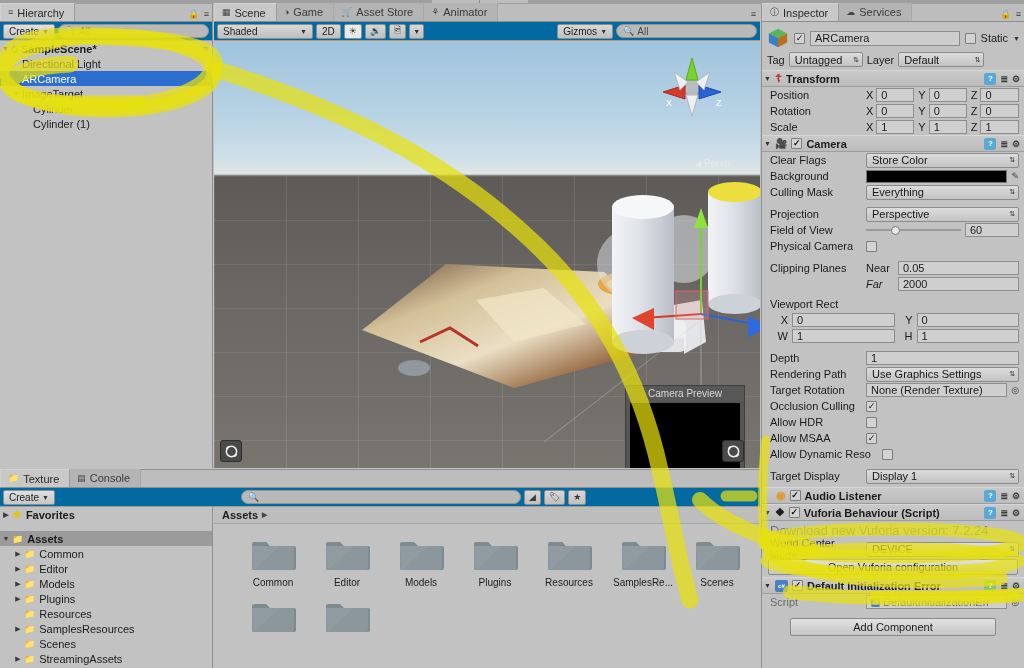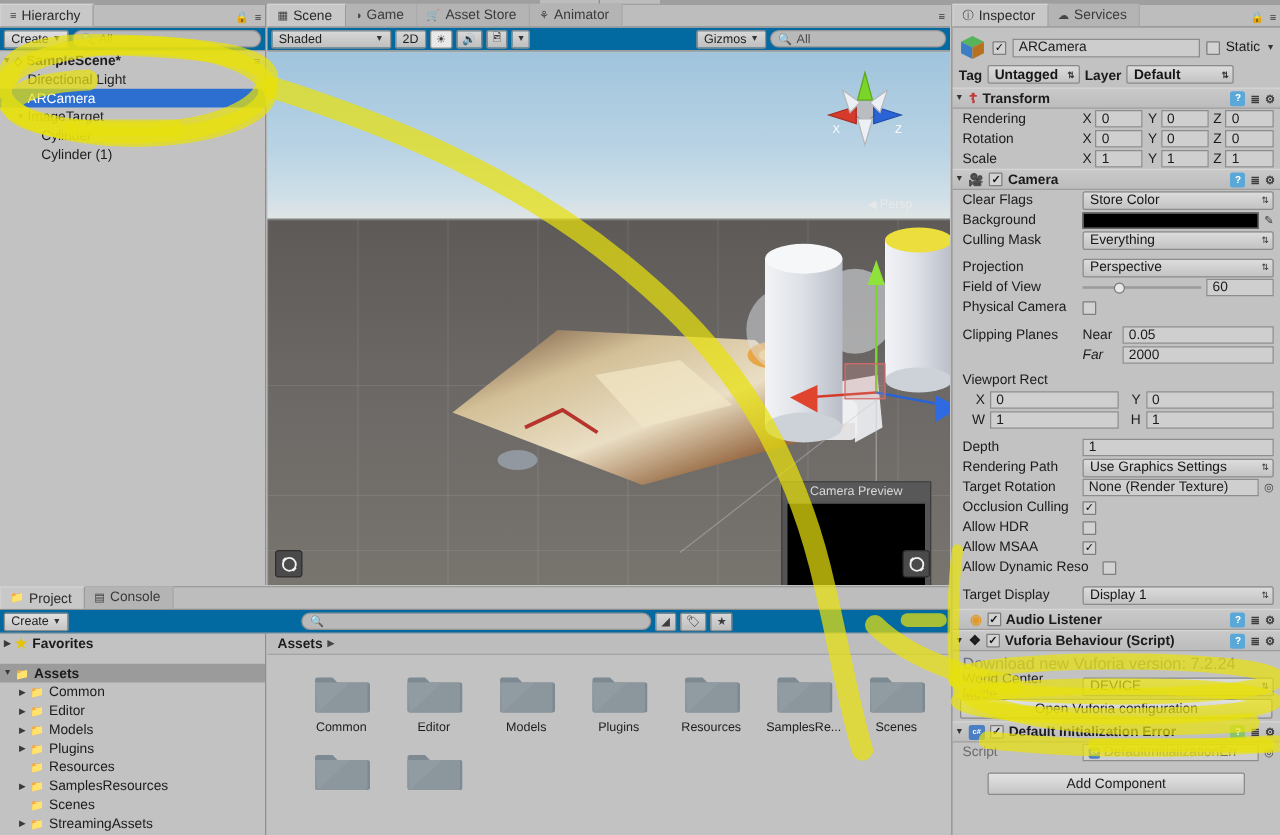--- a/index.html
+++ b/index.html
@@ -128,21 +128,21 @@
   .go-head { display: flex; align-items: center; gap: 5px; padding: 4px 4px 2px 5px; }
   .go-cube { width: 22px; height: 22px; }
   .namefield {
     flex: 1; height: 15px; background: #cdcdcd; border: 1px solid #8b8b8b;
     display: flex; align-items: center; padding: 0 4px; font-size: 11px;
   }
   .cb { width: 11px; height: 11px; background: #d2d2d2;
         border: 1px solid #7d7d7d; border-radius: 1px;
         display: inline-flex; align-items: center; justify-content: center;
         font-size: 9px; line-height: 1; color: #111; flex: none; }
-  .tagrow { display: flex; align-items: flex-end; gap: 4px; padding: 1px 4px 3px 5px; font-weight: bold; }
+  .tagrow { display: flex; align-items: center; gap: 4px; padding: 1px 4px 3px 5px; }
   .lbl-r { font-size: 11px; }
   .dropdown {
     height: 15px; background: linear-gradient(#dcdcdc,#c3c3c3);
     border: 1px solid #8b8b8b; border-radius: 2px;
     display: flex; align-items: center; justify-content: space-between;
     padding: 0 3px 0 5px; font-size: 11px; color: #161616;
   }
   .comp-head {
     height: 17px; background: linear-gradient(#c9c9c9,#bcbcbc);
     border-top: 1px solid #d6d6d6; border-bottom: 1px solid #9d9d9d;
@@ -372,21 +372,21 @@
         </svg>
       </div>
     </div>
   </div>
 
   <div class="panel" id="project">
     <div class="tabbar">
       <div id="project-tabs" style="display:flex;align-items:flex-end;">
           <div class="tab active">
             <span class="tabicon">📁</span>
-            <span>Project</span>
+            <span>Texture</span>
           </div>
           <div class="tab inactive">
             <span class="tabicon">▤</span>
             <span>Console</span>
           </div>
         </div>
     </div>
     <div class="subbar">
       <div class="btn">
         <span>Create</span>
@@ -602,21 +602,21 @@
         <span style="color:#c23a3a;font-size:11px;">☦</span>
         <span>Transform</span>
         <span class="tools">
           <span class="ico-sq" style="background:#5aa8d8;color:#fff;">?</span>
           <span class="mini-ico">≣</span>
           <span class="mini-ico">⚙</span>
         </span>
       </div>
       <div id="transform-rows">
           <div class="prop">
-            <span class="pname">Rendering</span>
+            <span class="pname">Position</span>
             <div class="axis">
               <span class="k">X</span>
               <div class="field" style="flex:1">
                 <span>0</span>
               </div>
             </div>
             <div class="axis">
               <span class="k">Y</span>
               <div class="field" style="flex:1">
                 <span>0</span>

